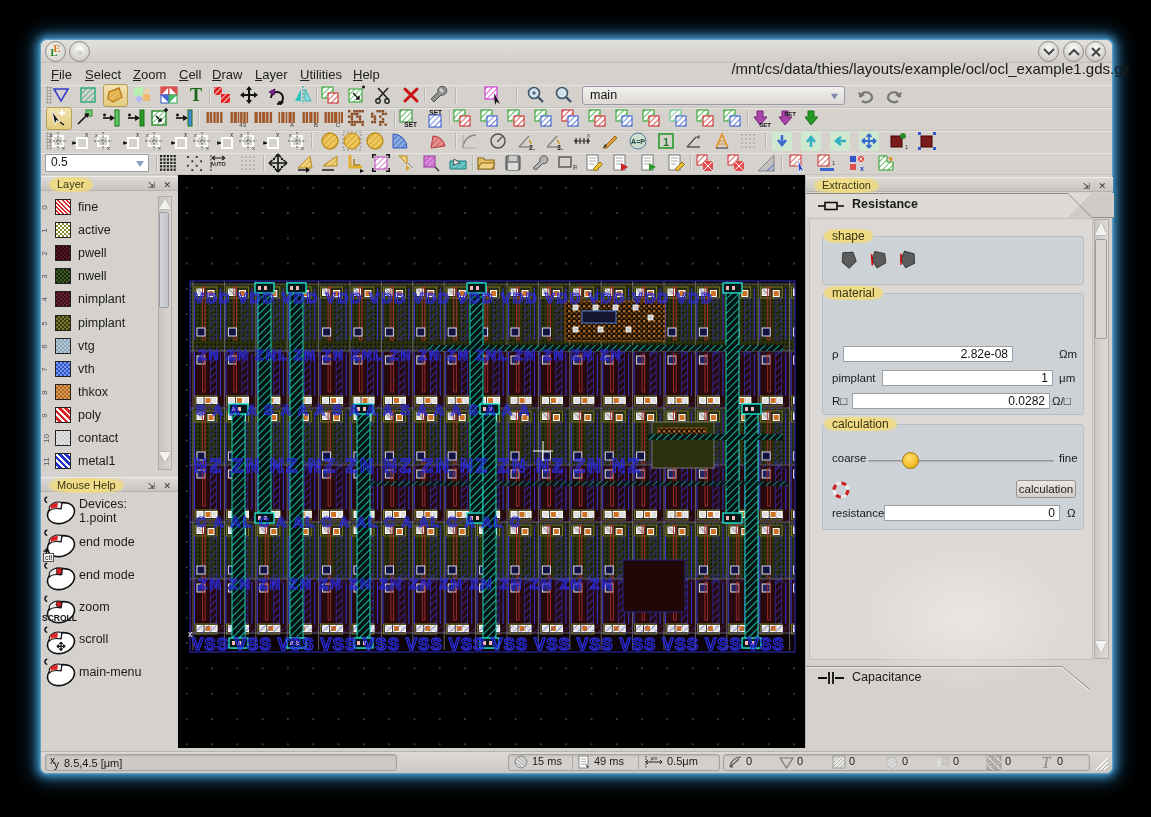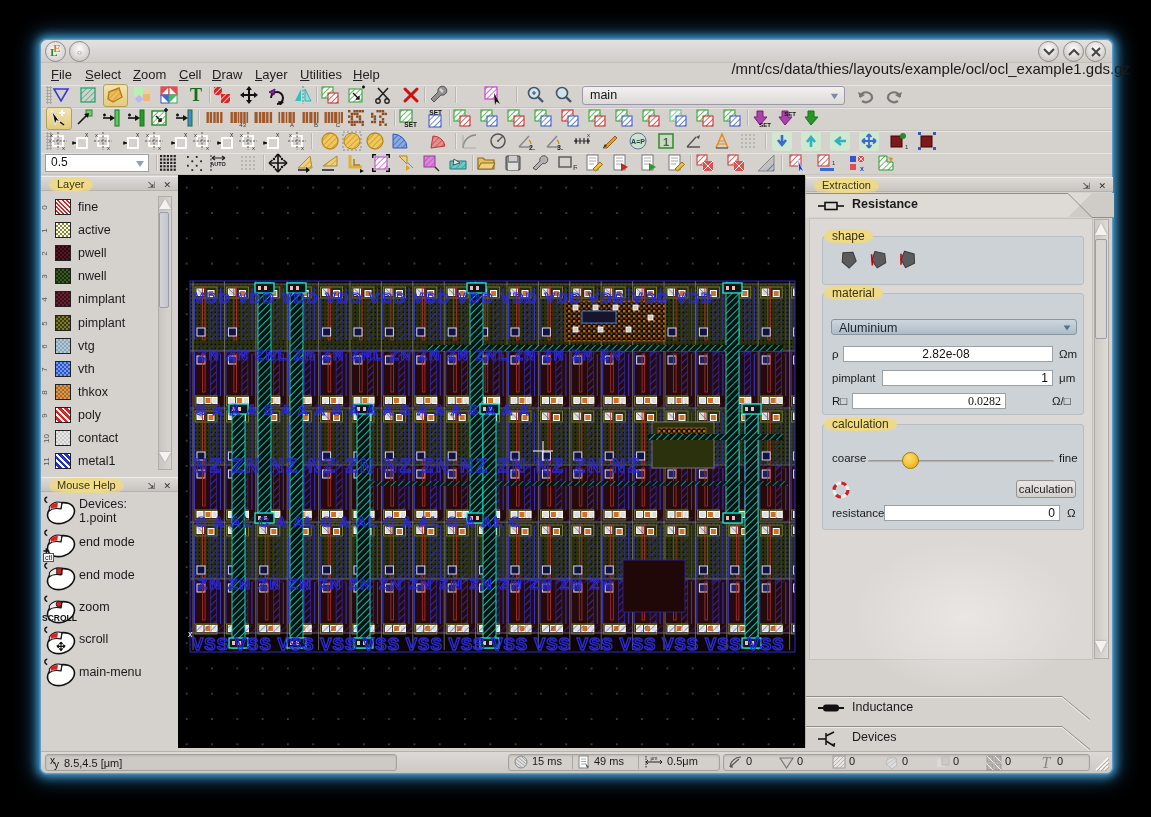--- a/index.html
+++ b/index.html
@@ -1186,71 +1186,57 @@
             </g>
           </svg>
           <svg width="22" height="22" viewBox="0 0 22 22" class="abs" style="left:87px;top:30px">
             <g transform="rotate(10 11 11)">
               <path d="M6 3 L16 4 L18 13 L10 19 L4 12 Z" fill="#5c5c5c" stroke="#3a3a3a"></path>
               <path d="M3 6 L5 17" stroke="#c00" stroke-width="1.6"></path>
             </g>
           </svg>
           <div class="gbox" style="left:12px;top:74px;width:262px;height:122px;"></div>
           <div class="glabel" style="left:14px;top:67px;">material</div>
-          <div class="combo" style="left:21px;top:100px;width:246px;height:16px;">Aluminium<svg width="10" height="10" viewBox="0 0 12 12" style="position:absolute;right:4px;top:3px">
-              <path d="M2 3 h8 l-4 6 Z" fill="#55708a"></path>
-            </svg></div>
           <div class="flabel" style="left:22px;top:129px;">ρ</div>
-          <div class="field" style="left:33px;top:127px;width:210px;text-align:center;">2.82e-08</div>
+          <div class="field" style="left:33px;top:127px;width:170px;">2.82e-08</div>
           <div class="flabel" style="left:249px;top:129px;">Ωm</div>
           <div class="flabel" style="left:22px;top:153px;">pimplant</div>
           <div class="field" style="left:72px;top:151px;width:171px;">1</div>
           <div class="flabel" style="left:249px;top:153px;">μm</div>
           <div class="flabel" style="left:22px;top:176px;">R□</div>
-          <div class="field" style="left:42px;top:174px;width:154px;font-family:Liberation Serif, serif;">0.0282</div>
+          <div class="field" style="left:42px;top:174px;width:198px;">0.0282</div>
           <div class="flabel" style="left:242px;top:176px;">Ω/□</div>
           <div class="gbox" style="left:12px;top:205px;width:262px;height:106px;"></div>
           <div class="glabel" style="left:14px;top:198px;">calculation</div>
           <div class="flabel" style="left:22px;top:233px;">coarse</div>
           <div class="abs" style="left:58px;top:241px;width:186px;height:3px;background:linear-gradient(#888,#ddd);border-radius:2px;"></div>
           <div class="abs" style="left:92px;top:233px;width:17px;height:17px;border-radius:50%;background:radial-gradient(circle at 40% 35%,#ffe070,#f0b820 70%,#c89010);border:1px solid #a07808;"></div>
           <div class="flabel" style="left:249px;top:233px;">fine</div>
           <svg width="18" height="18" viewBox="0 0 18 18" class="abs" style="left:22px;top:262px">
             <circle cx="9" cy="9" r="7" fill="none" stroke="#cc2222" stroke-width="3.2" stroke-dasharray="5.5 5.5"></circle>
             <circle cx="9" cy="9" r="7" fill="none" stroke="#eee" stroke-width="3.2" stroke-dasharray="5.5 5.5" stroke-dashoffset="5.5"></circle>
           </svg>
           <div class="btn" style="left:206px;top:261px;width:60px;height:18px;line-height:17px;font-size:11.5px;">calculation</div>
           <div class="flabel" style="left:22px;top:288px;">resistance</div>
           <div class="field" style="left:74px;top:286px;width:176px;">0</div>
           <div class="flabel" style="left:257px;top:288px;">Ω</div>
         </div>
         <div class="sb" style="left:288px;top:42px;width:15px;height:440px;background:linear-gradient(90deg,#cdcac6,#dedbd7)"></div>
         <div class="tri-up" style="left:289px;top:46px;border-left-width:6.5px;border-right-width:6.5px;border-bottom-width:12px;"></div>
         <div class="sbthumb" style="left:289px;top:62px;width:12px;height:100px;background:#d8d5d1;"></div>
         <div class="tri-dn" style="left:289px;top:464px;border-left-width:6.5px;border-right-width:6.5px;border-top-width:12px;"></div>
-        <div class="abs" style="left:0;top:519px;width:306px;height:24px;">
+        <div class="abs" style="left:0;top:489px;width:306px;height:24px;">
           <svg width="306" height="25" viewBox="0 0 306 25" style="position:absolute;left:0;top:0">
             <path d="M0 0.5 H256 L284 23.5" fill="none" stroke="#8f8c88" stroke-width="1"></path>
             <path d="M0 1.5 H256 L283 24.5" fill="none" stroke="#efedea" stroke-width="1"></path>
           </svg>
           <div class="abs" style="left:12px;top:5px"><svg width="26" height="14" viewBox="0 0 26 14">
-              <path d="M0 7 h5 M21 7 h5" stroke="#111" stroke-width="1.8"></path>
-              <rect x="5" y="3.5" width="16" height="7" rx="3" fill="#111"></rect>
+              <path d="M0 7 h9 M17 7 h9 M11 1 v12 M15 1 v12" stroke="#111" stroke-width="1.8"></path>
             </svg></div>
-          <div class="abs" style="left:46px;top:4px;font-size:12.5px;color:#1a1a1a;">Inductance</div>
-        </div>
-        <div class="abs" style="left:0;top:549px;width:306px;height:24px;">
-          <svg width="306" height="25" viewBox="0 0 306 25" style="position:absolute;left:0;top:0">
-            <path d="M0 0.5 H256 L284 23.5" fill="none" stroke="#8f8c88" stroke-width="1"></path>
-            <path d="M0 1.5 H256 L283 24.5" fill="none" stroke="#efedea" stroke-width="1"></path>
-          </svg>
-          <div class="abs" style="left:12px;top:5px"><svg width="26" height="16" viewBox="0 0 26 16">
-              <path d="M0 8 h8 M8 2 v12 M8 5 l8 -4 M8 10 l8 5 M14 13 l2 2 l0.5 -3" stroke="#111" stroke-width="1.5" fill="none"></path>
-            </svg></div>
-          <div class="abs" style="left:46px;top:4px;font-size:12.5px;color:#1a1a1a;">Devices</div>
+          <div class="abs" style="left:46px;top:4px;font-size:12.5px;color:#1a1a1a;">Capacitance</div>
         </div>
       </div>
       <div id="statusbar">
         <div class="sseg" style="left:4px;width:352px;">
           <span style="position:absolute;left:4px;top:0px;font-size:10px;color:#111;">x</span>
           <span style="position:absolute;left:8px;top:4px;font-size:10px;color:#111;">y</span>
           <span style="position:absolute;left:18px;top:2px;">8.5,4.5 [μm]</span>
         </div>
         <div class="sseg" style="left:467px;width:212px;background:#d3d0cc;"></div>
         <svg class="sico" style="left:473px;" width="14" height="14" viewBox="0 0 14 14">

